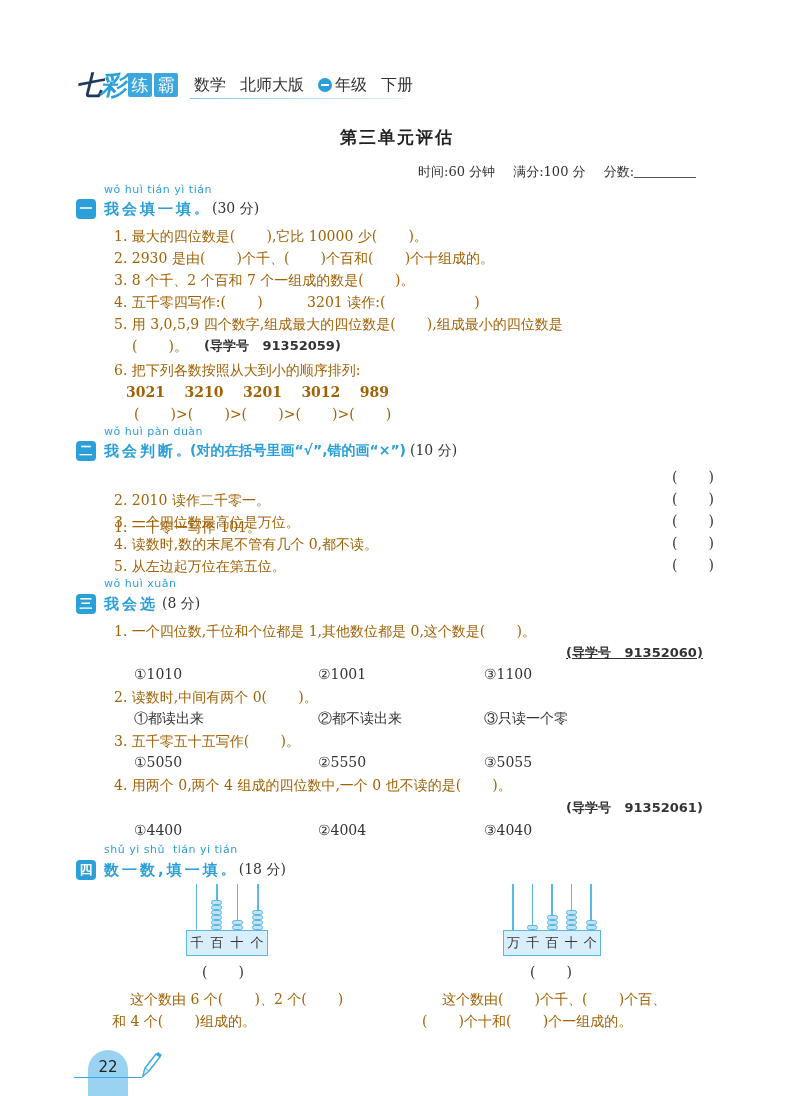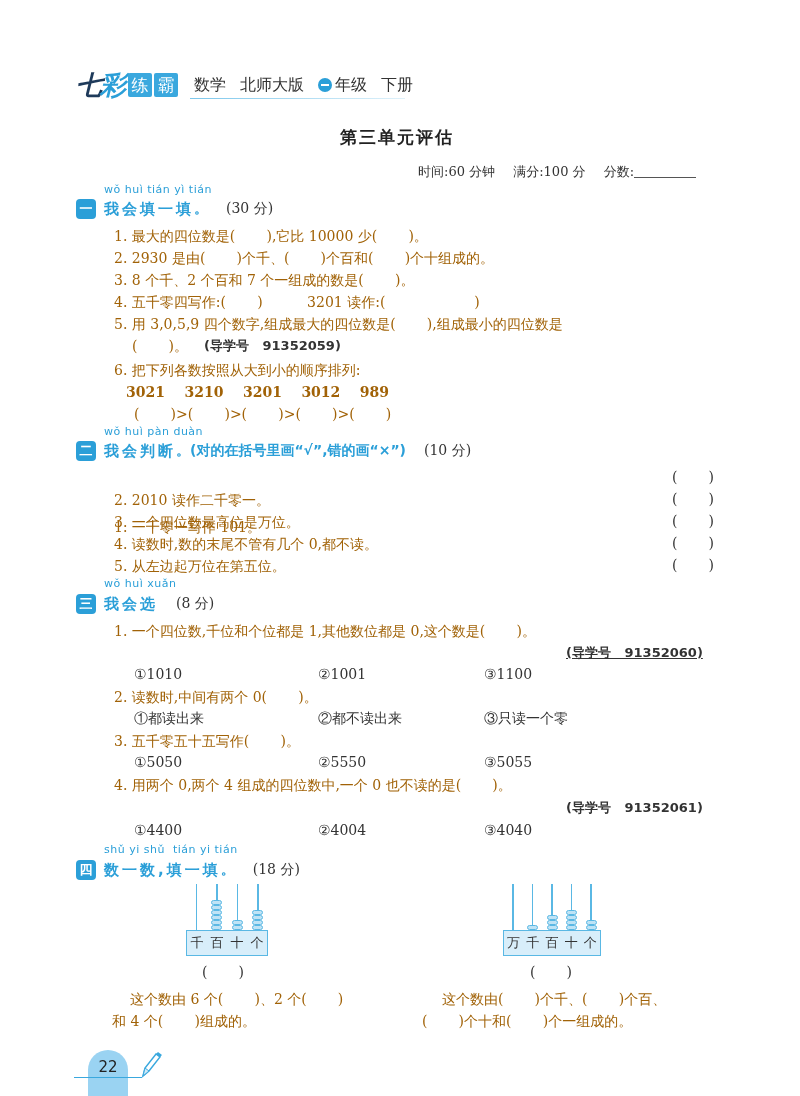--- a/index.html
+++ b/index.html
@@ -21,21 +21,21 @@
   .meta-line { position: absolute; left: 418px; top: 163px; font-size: 13px; color: #333; white-space: nowrap; }
   .meta-line span { margin-right: 14px; }
   .blank-line { display: inline-block; width: 62px; border-bottom: 1px solid #555; vertical-align: -2px; }
 
   
   .pinyin { position: absolute; font-family: "DejaVu Sans", sans-serif; font-size: 11px; color: #2b9fd8; letter-spacing: 0.5px; white-space: pre; }
   .sec-head { position: absolute; left: 76px; display: flex; align-items: center; white-space: nowrap; }
   .sec-badge { width: 20px; height: 20px; background: #2b9fd8; border-radius: 4px; color: #fff; font-family: "DejaVu Sans", sans-serif; font-size: 13px; font-weight: bold; line-height: 20px; text-align: center; margin-right: 8px; }
   .sec-title { font-family: "DejaVu Sans", sans-serif; font-size: 15px; font-weight: bold; color: #2b9fd8; letter-spacing: 3px; }
   .sec-note { font-family: "DejaVu Sans", sans-serif; font-size: 14px; font-weight: bold; color: #2b9fd8; }
-  .sec-score { font-size: 14px; color: #333; margin-left: 18px; }
+  .sec-score { font-size: 14px; color: #333; margin-left: 4px; }
 
   
   .q { position: absolute; font-size: 14px; color: #a16207; white-space: pre; line-height: 18px; }
   .guide { position: absolute; font-family: "DejaVu Sans", sans-serif; font-size: 13px; font-weight: bold; color: #333; white-space: pre; }
   .paren-r { position: absolute; left: 672px; font-size: 14px; color: #333; white-space: pre; }
   .opt { position: absolute; font-size: 14px; color: #333; white-space: pre; }
 
   
   .abacus { position: absolute; }
   .rod { position: absolute; width: 1.5px; background: #5ab8e4; }

